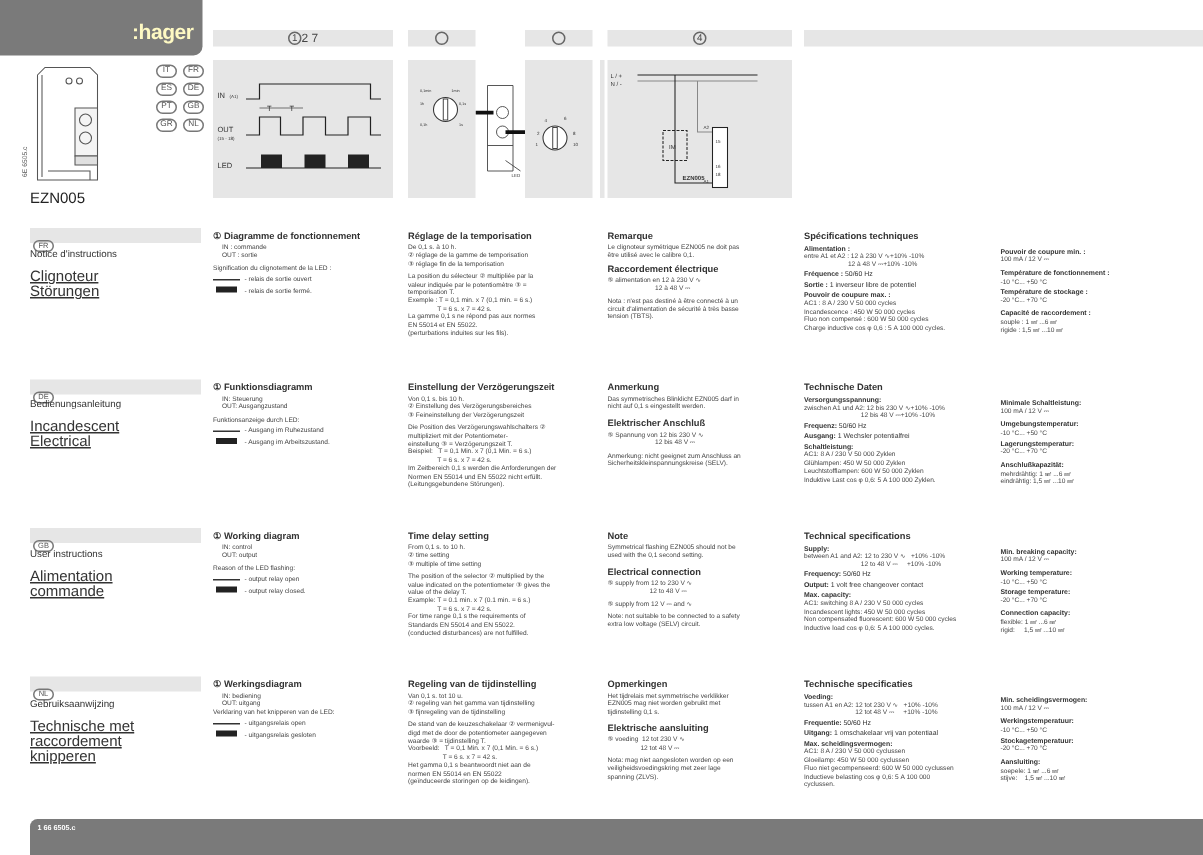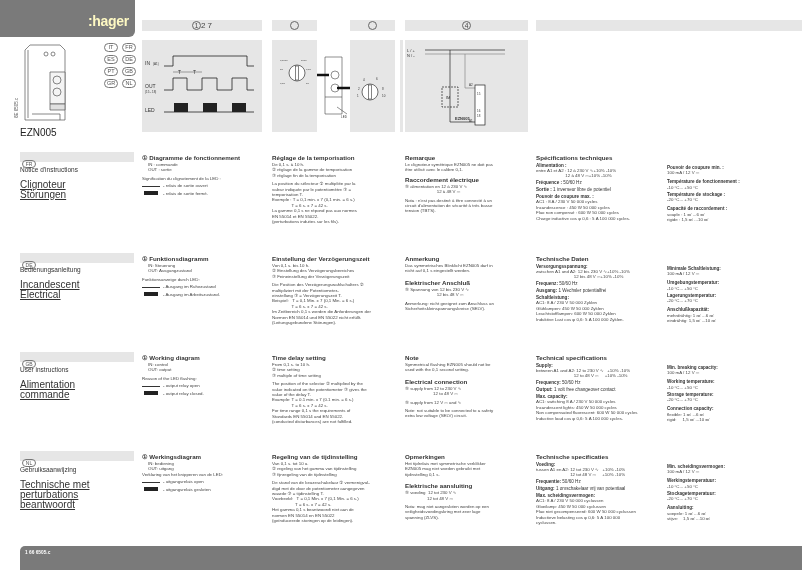--- a/index.html
+++ b/index.html
@@ -381,22 +381,22 @@
     <p>-20 °C... +70 °C</p>
   <h5 style="margin-top:4px">Connection capacity:</h5>
     <p style="white-space:pre">flexible: 1 ㎟ ...6 ㎟</p>
     <p style="white-space:pre">rigid:     1,5 ㎟ ...10 ㎟</p>
 </div>
 
 <div class="abs lang-bar" style="top:451px;"><span class="lang-badge">NL</span></div>
 <div class="abs notice" style="top:466px;">Gebruiksaanwijzing</div>
 <div class="abs product-title" style="top:480px;">
   <div>Technische met</div>
-    <div>perturbations</div>
-    <div>beantwoordt</div>
+    <div>raccordement</div>
+    <div>knipperen</div>
 </div>
 <div class="abs col" style="left:142px;top:453px;width:120px;">
   <h4>① <span>Werkingsdiagram</span></h4>
   <p style="padding-left:6px">IN: bediening</p>
   <p style="padding-left:6px">OUT: uitgang</p>
   <p>Verklaring van het knipperen van de LED:</p>
   <div class="led-legend">
       <span class="led-open"></span>
       <span>- uitgangsrelais open</span>
     </div>

